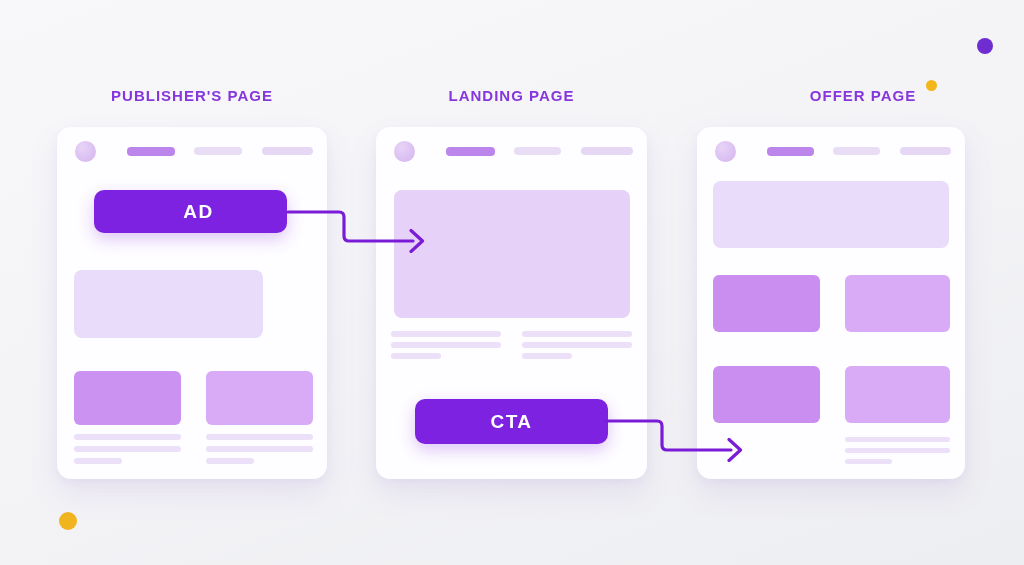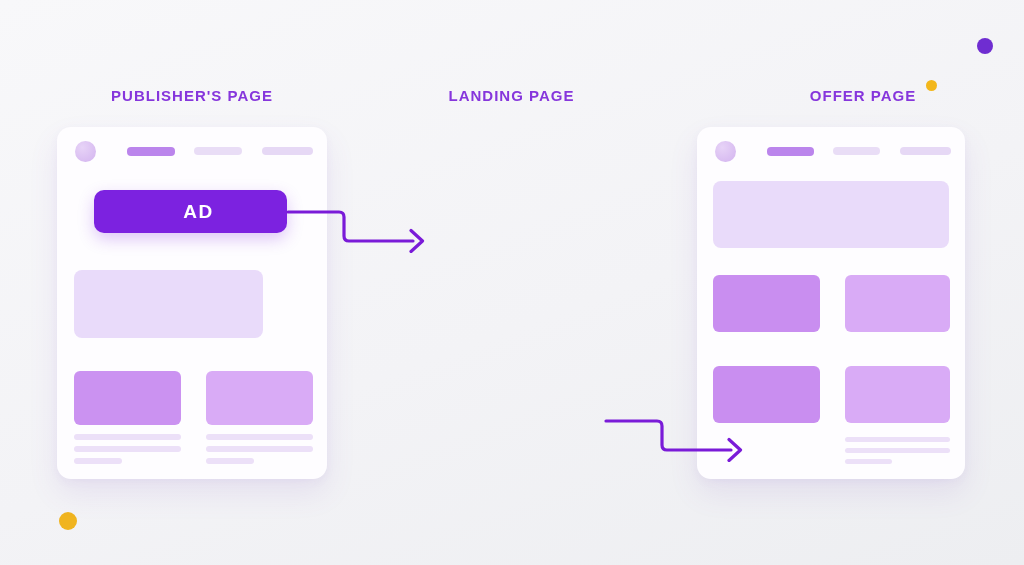--- a/index.html
+++ b/index.html
@@ -108,20 +108,40 @@
       <span class="line short"></span>
     </div>
     <div class="skel pub-colB">
       <div class="thumb soft"></div>
       <span class="line"></span>
       <span class="line"></span>
       <span class="line short"></span>
     </div>
   </div>
 
+  <div class="card card2">
+    <div class="card-header">
+      <span class="avatar"></span>
+      <span class="pill p1"></span>
+      <span class="pill p2"></span>
+      <span class="pill p3"></span>
+    </div>
+    <div class="block land-hero"></div>
+    <div class="skel land-colA">
+      <span class="line"></span>
+      <span class="line"></span>
+      <span class="line short"></span>
+    </div>
+    <div class="skel land-colB">
+      <span class="line"></span>
+      <span class="line"></span>
+      <span class="line short"></span>
+    </div>
+    <div class="btn cta-btn">CTA</div>
+  </div>
 
   <div class="card card3">
     <div class="card-header">
       <span class="avatar"></span>
       <span class="pill p1"></span>
       <span class="pill p2"></span>
       <span class="pill p3"></span>
     </div>
     <div class="block offer-hero"></div>
     <div class="block g1"></div>

